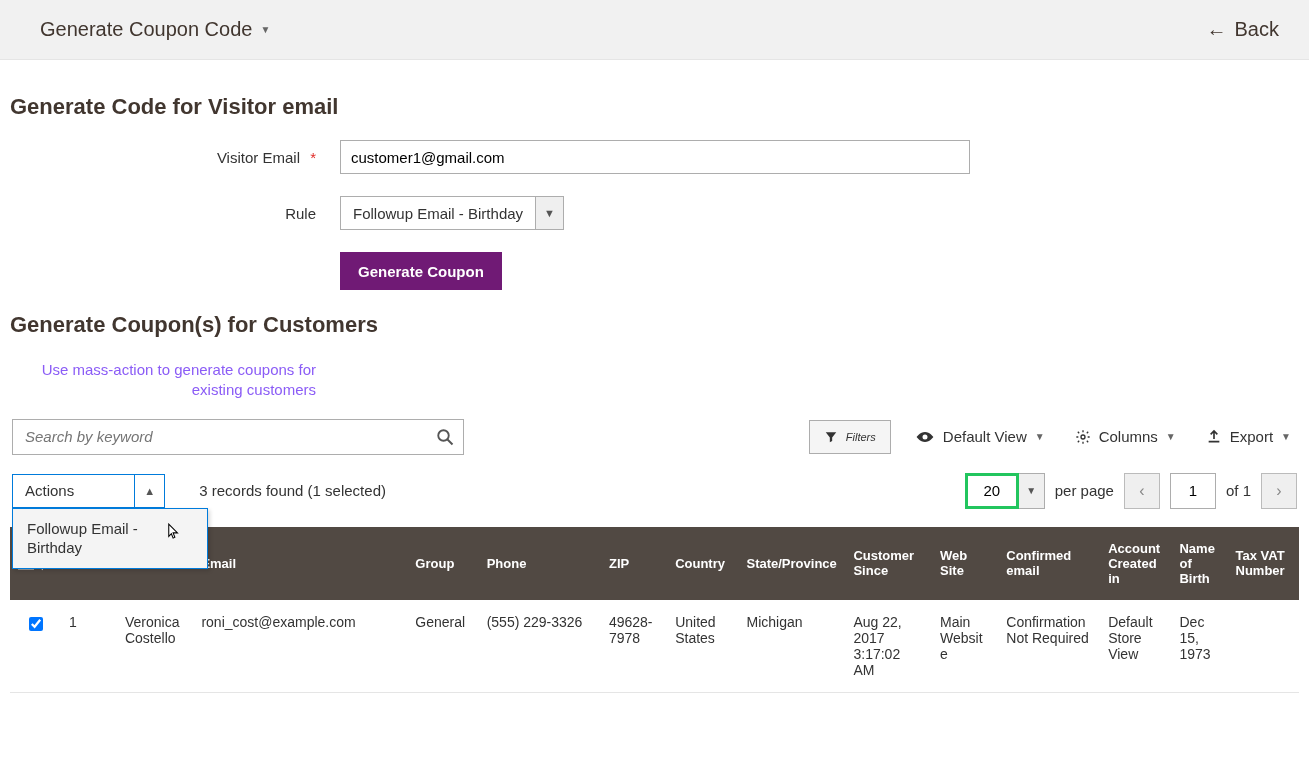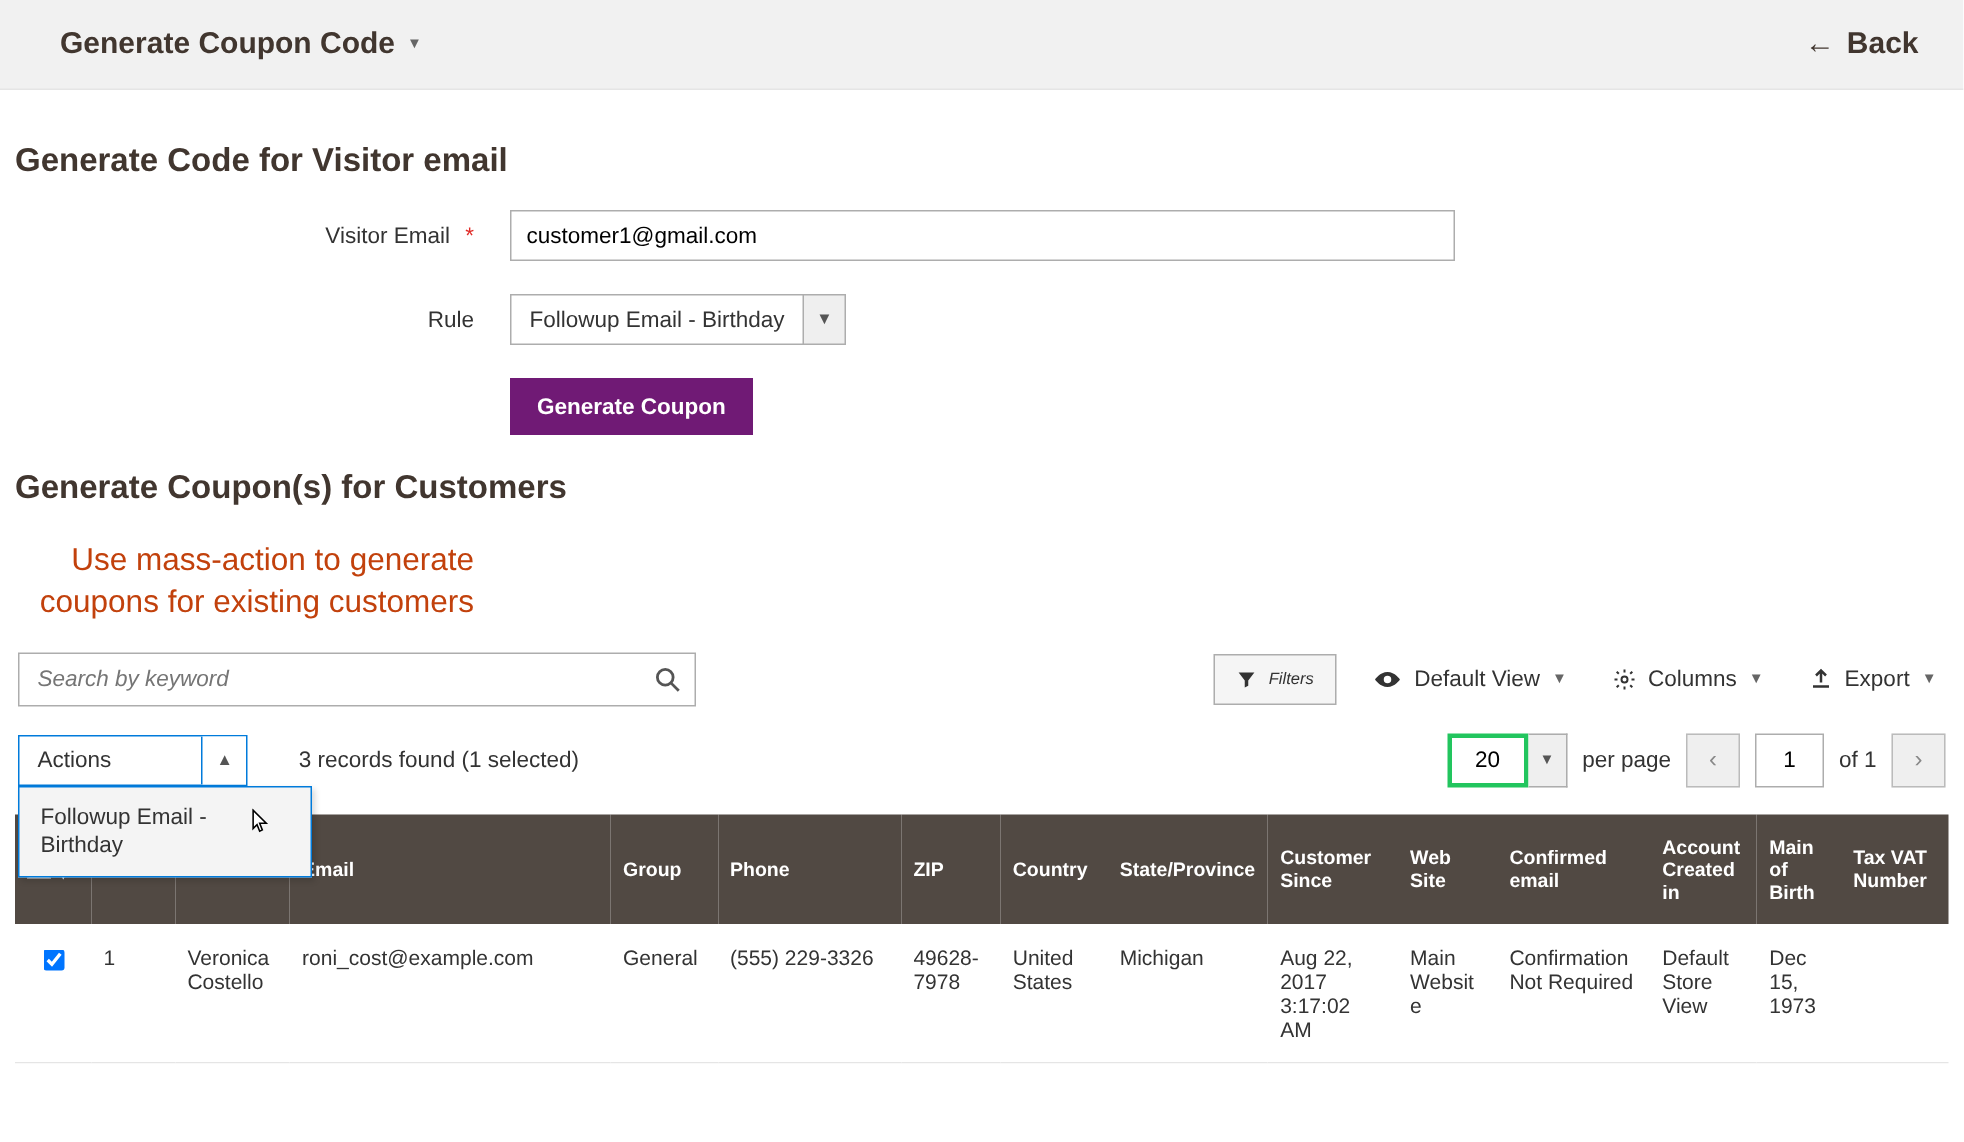--- a/index.html
+++ b/index.html
@@ -3,21 +3,20 @@
 <meta charset="utf-8">
 <style>
   * { box-sizing: border-box; }
   html, body { margin:0; padding:0; font-family: Arial, Helvetica, sans-serif; color:#333; background:#fff; }
   body { width:1309px; }
   .topbar {
     background:#f1f1f1;
     padding:18px 30px 18px 40px;
     display:flex; align-items:center; justify-content:space-between;
     border-bottom:1px solid #e5e5e5;
-    font-weight:bold;
   }
   .title-dd { font-size:20px; color:#41362f; display:flex; align-items:center; gap:8px; cursor:pointer; }
   .back-link { font-size:20px; color:#41362f; display:flex; align-items:center; gap:8px; cursor:pointer; }
   .content { padding:20px 10px 0 10px; }
   h2.section { font-size:22px; font-weight:600; color:#41362f; margin:14px 0 20px 0; }
   .form-row { display:flex; align-items:center; margin-bottom:22px; }
   .form-label { width:330px; text-align:right; padding-right:24px; font-size:15px; color:#333; }
   .req { color:#e02b27; margin-left:6px; }
   .text-input {
     width:630px; height:34px; border:1px solid #adadad; padding:0 10px; font-size:15px;
@@ -26,21 +25,21 @@
   .select-main {
     height:34px; border:1px solid #adadad; padding:0 12px; font-size:15px; display:flex; align-items:center; min-width:190px; background:#fff;
   }
   .select-caret {
     height:34px; width:28px; border:1px solid #adadad; border-left:none; background:#efefef;
     display:flex; align-items:center; justify-content:center; font-size:11px; color:#555;
   }
   .btn-primary {
     background:#701a75; color:#fff; border:none; padding:0 18px; height:38px; font-size:15px; font-weight:600; cursor:pointer;
   }
-  .hint { width:330px; text-align:right; padding-right:24px; font-size:21px; color:#c2410c; line-height:1.35; margin:22px 0 10px 0;}
+  .hint { width:330px; text-align:right; padding-right:24px; font-size:15px; color:#8b5cf6; line-height:1.35; margin:22px 0 10px 0;}
   .toolbar { display:flex; align-items:center; justify-content:space-between; margin-top:18px; padding:0 2px; }
   .search-wrap { position:relative; width:452px; }
   .search-input {
     width:100%; height:36px; border:1px solid #adadad; padding:0 40px 0 12px; font-size:15px; font-style:italic; color:#777; background:#fff;
   }
   .search-icon {
     position:absolute; right:10px; top:50%; transform:translateY(-50%); width:18px; height:18px;
   }
   .tool-right { display:flex; align-items:center; gap:18px; }
   .pill-btn {
@@ -244,21 +243,21 @@
         <th>Email</th>
         <th>Group</th>
         <th>Phone</th>
         <th>ZIP</th>
         <th>Country</th>
         <th>State/Province</th>
         <th>Customer Since</th>
         <th>Web Site</th>
         <th>Confirmed email</th>
         <th>Account Created in</th>
-        <th>Main of Birth</th>
+        <th>Name of Birth</th>
         <th>Tax VAT Number</th>
       </tr>
     </thead>
     <tbody>
       <tr>
         <td style="text-align:center;"><input type="checkbox" class="row-check" checked="" style=""></td>
         <td>1</td>
         <td>Veronica Costello</td>
         <td>roni_cost@example.com</td>
         <td>General</td>

